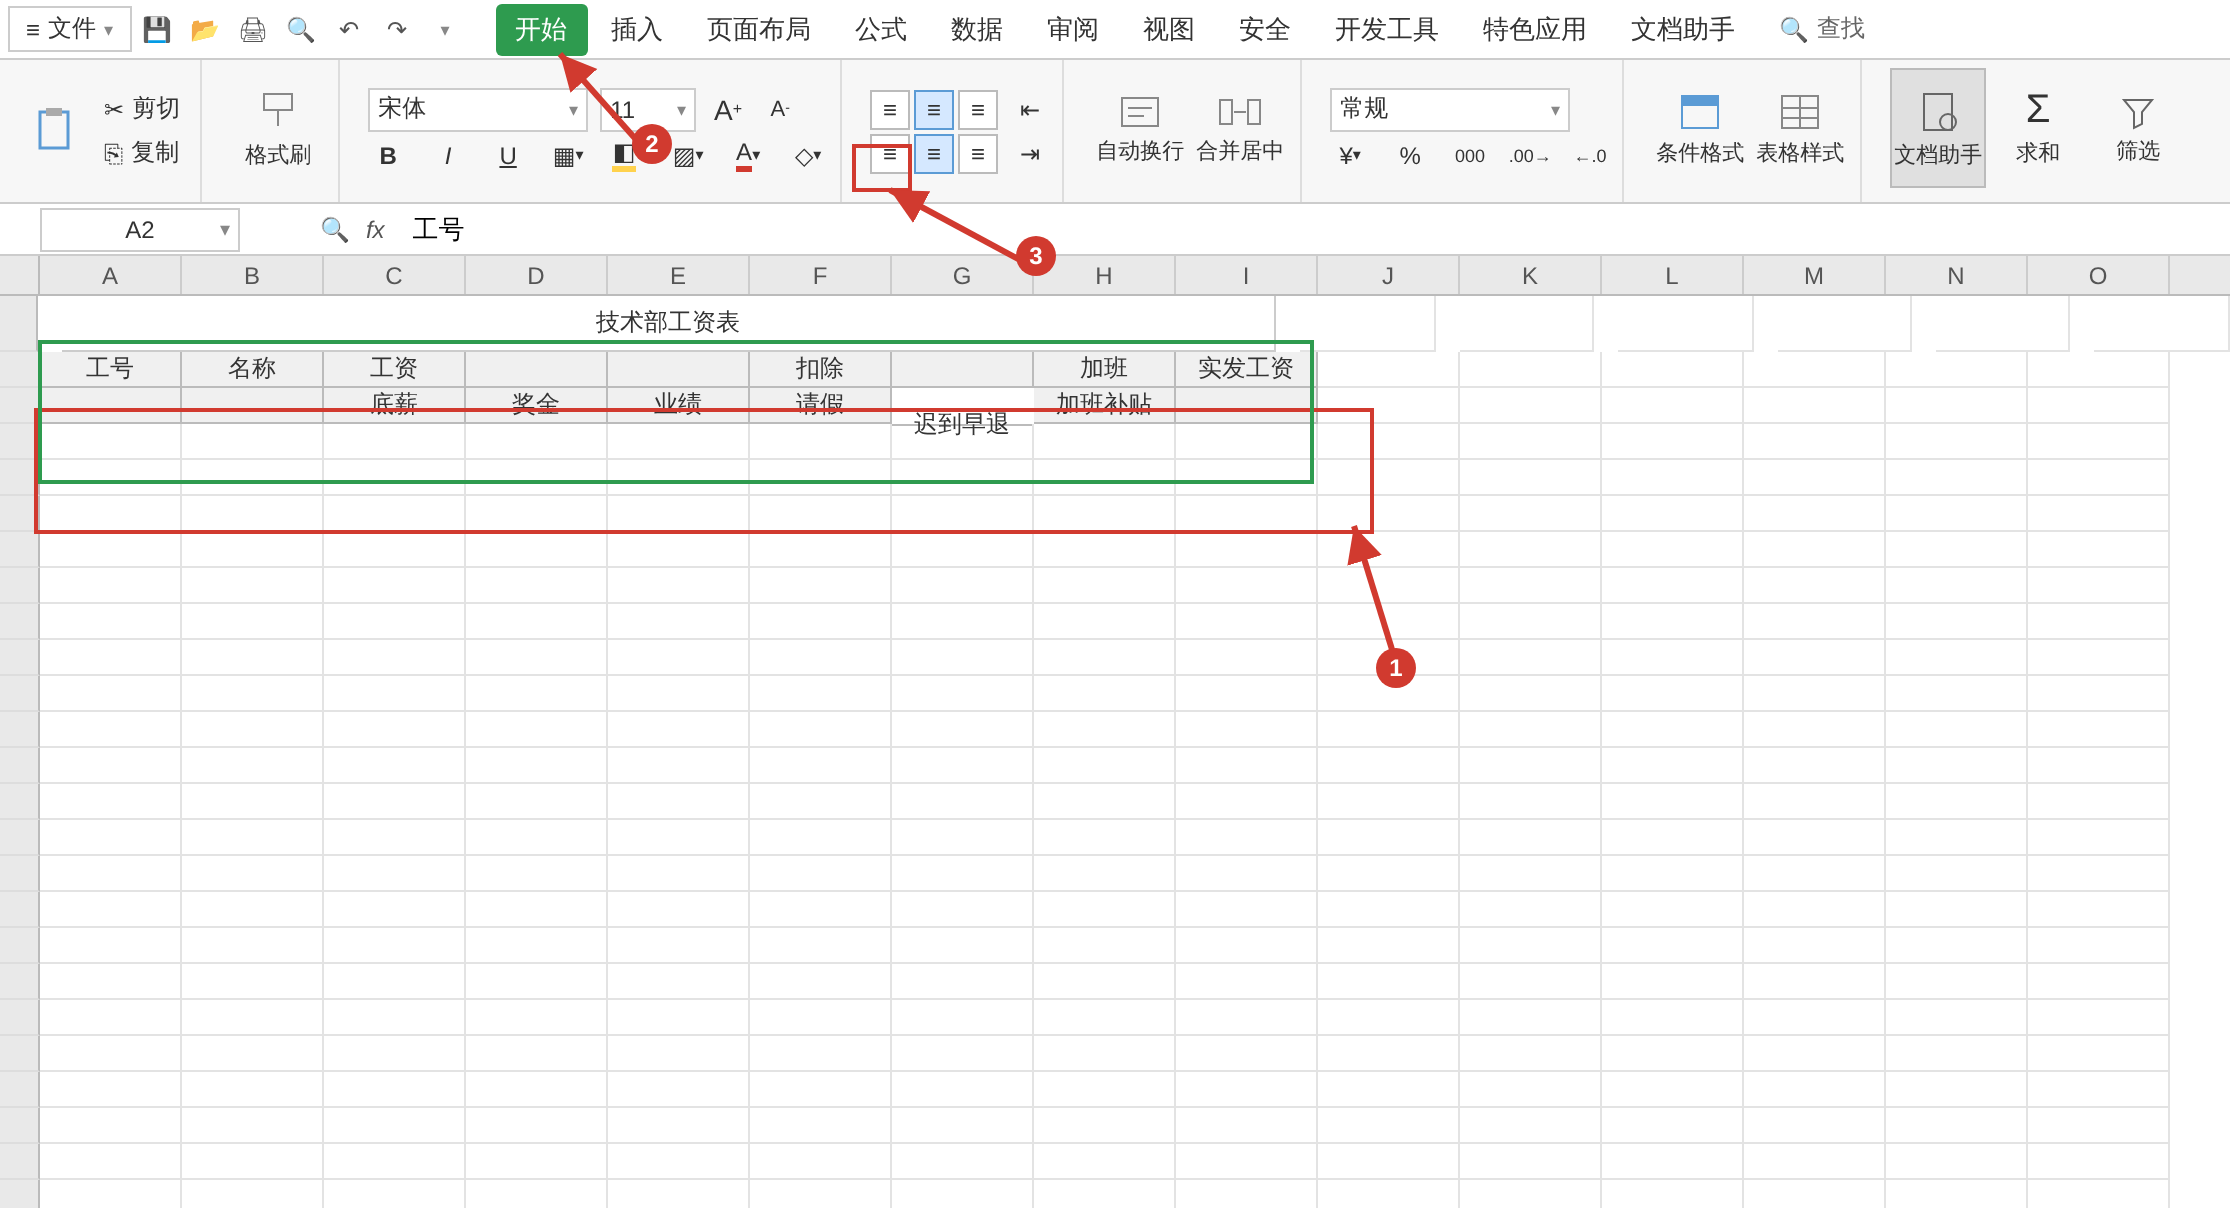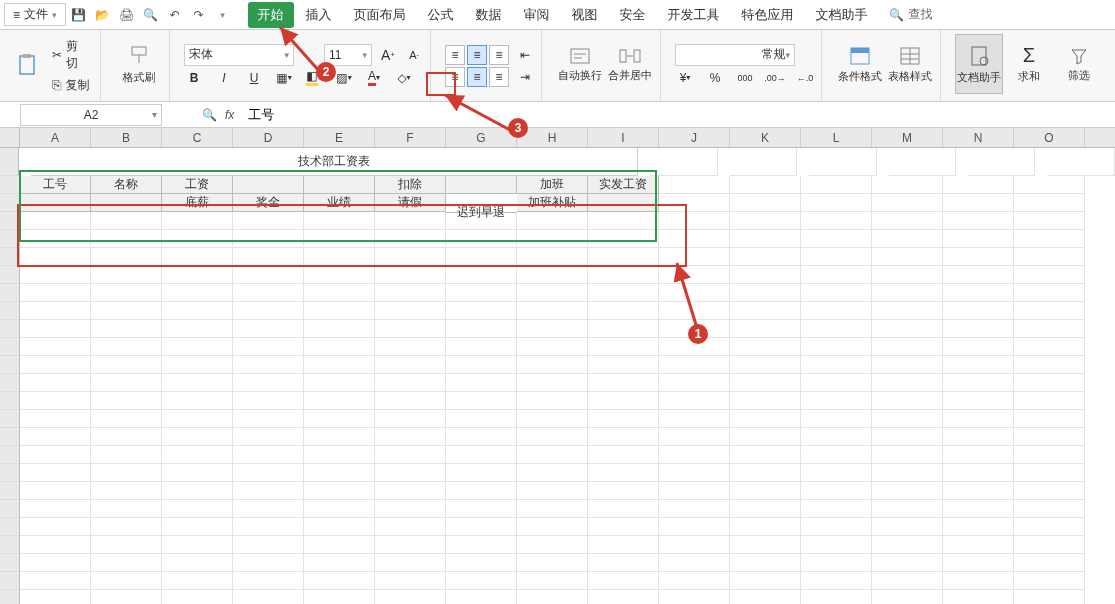--- a/index.html
+++ b/index.html
@@ -24,21 +24,21 @@
   .ribbon select, .ribbon .combo { height: 22px; border: 1px solid #ccc; background: #fff; font-size: 12px; padding: 0 4px; }
   .font-name { width: 110px; }
   .font-size { width: 48px; }
   .num-fmt { width: 120px; }
   .align-grid { display:grid; grid-template-columns: repeat(3,20px); grid-template-rows: repeat(2,20px); gap:2px;}
   .align-grid .cell { border:1px solid #bbb; display:flex; align-items:center; justify-content:center; cursor:pointer; background:#fff;}
   .align-grid .cell.sel { background:#d5e8ff; border-color:#5b9bd5;}
   
   
   .formula-bar { height: 26px; background: #fff; border-bottom: 1px solid #ccc; display: flex; align-items: center; }
-  .namebox { width: 142px; height: 22px; border: 1px solid #ccc; margin-left: 20px; display:flex; align-items:center; justify-content:center; background:#fff; position:relative;}
+  .namebox { width: 100px; height: 22px; border: 1px solid #ccc; margin-left: 20px; display:flex; align-items:center; justify-content:center; background:#fff; position:relative;}
   .namebox::after { content:"▾"; position:absolute; right:4px; color:#888; font-size:10px;}
   .fx-area { display:flex; align-items:center; margin-left: 40px; gap:8px; flex:1;}
   .fx-label { font-style: italic; color:#555;}
   .formula-input { flex:1; border:none; outline:none; font-size:13px; padding:2px 6px;}
   
   
   .grid-wrap { position: relative; background:#fff; }
   .col-headers { display:flex; height:20px; background:#e9e9e9; border-bottom:1px solid #bbb;}
   .rownum-spacer { width:20px; border-right:1px solid #bbb; background:#e9e9e9;}
   .col-h { border-right:1px solid #ccc; display:flex; align-items:center; justify-content:center; font-size:12px; color:#555; background:#e9e9e9;}
@@ -118,21 +118,21 @@
         </svg>
        <span>格式刷</span>
      </div>
   </div>
   <div class="group">
     <div class="group-row">
       <div class="combo font-name" style="display:flex;align-items:center;justify-content:space-between;padding:0 4px;">
           <span>宋体</span>
           <span style="font-size:9px;color:#888;">▾</span>
         </div>
-      <div class="combo font-size" style="display:flex;align-items:center;justify-content:space-between;padding:0 4px;margin-left:24px;">
+      <div class="combo font-size" style="display:flex;align-items:center;justify-content:space-between;padding:0 4px;">
           <span>11</span>
           <span style="font-size:9px;color:#888;">▾</span>
         </div>
       <span class="icon-sq" style="font-size:14px;">A<sup style="font-size:8px;">+</sup></span>
       <span class="icon-sq" style="font-size:11px;">A<sup style="font-size:7px;">-</sup></span>
     </div>
     <div class="group-row" style="gap:10px;">
       <span class="icon-sq" style="font-weight:bold;">B</span>
       <span class="icon-sq" style="font-style:italic;">I</span>
       <span class="icon-sq" style="text-decoration:underline;">U</span>
@@ -177,21 +177,21 @@
       <svg width="24" height="20">
           <rect x="2" y="4" width="6" height="12" fill="none" stroke="#888"></rect>
           <rect x="16" y="4" width="6" height="12" fill="none" stroke="#888"></rect>
           <path d="M9 10 h6" stroke="#888"></path>
         </svg>
       <span>合并居中</span>
     </div>
   </div>
   <div class="group">
     <div class="group-row">
-      <div class="combo num-fmt" style="display:flex;align-items:center;justify-content:flex-end;padding:0 4px;">
+      <div class="combo num-fmt" style="display:flex;align-items:center;justify-content:space-between;padding:0 4px;">
           <span>常规</span>
           <span style="font-size:9px;color:#888;">▾</span>
         </div>
     </div>
     <div class="group-row" style="gap:10px;">
       <span class="icon-sq">¥<span style="font-size:8px;">▾</span></span>
       <span class="icon-sq">%</span>
       <span class="icon-sq" style="font-size:9px;">000</span>
       <span class="icon-sq" style="font-size:9px;">.00→</span>
       <span class="icon-sq" style="font-size:9px;">←.0</span>

